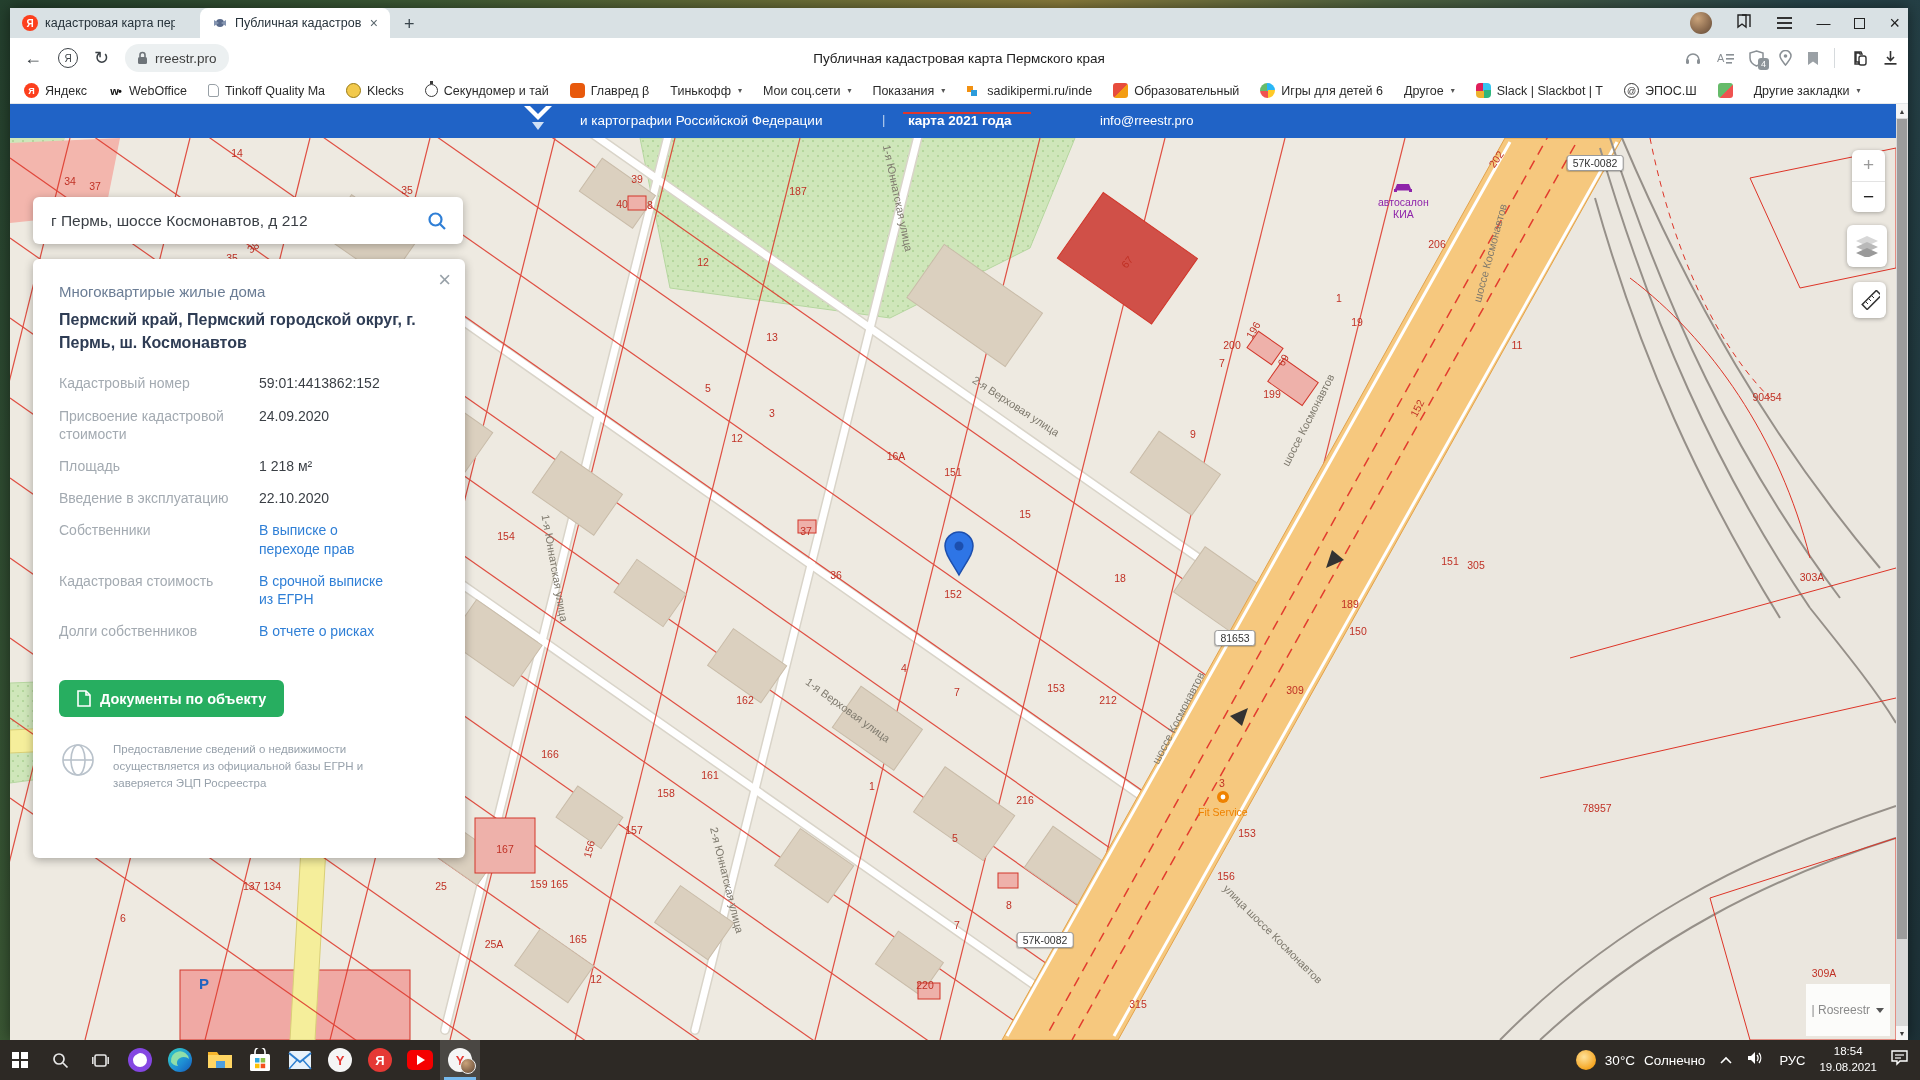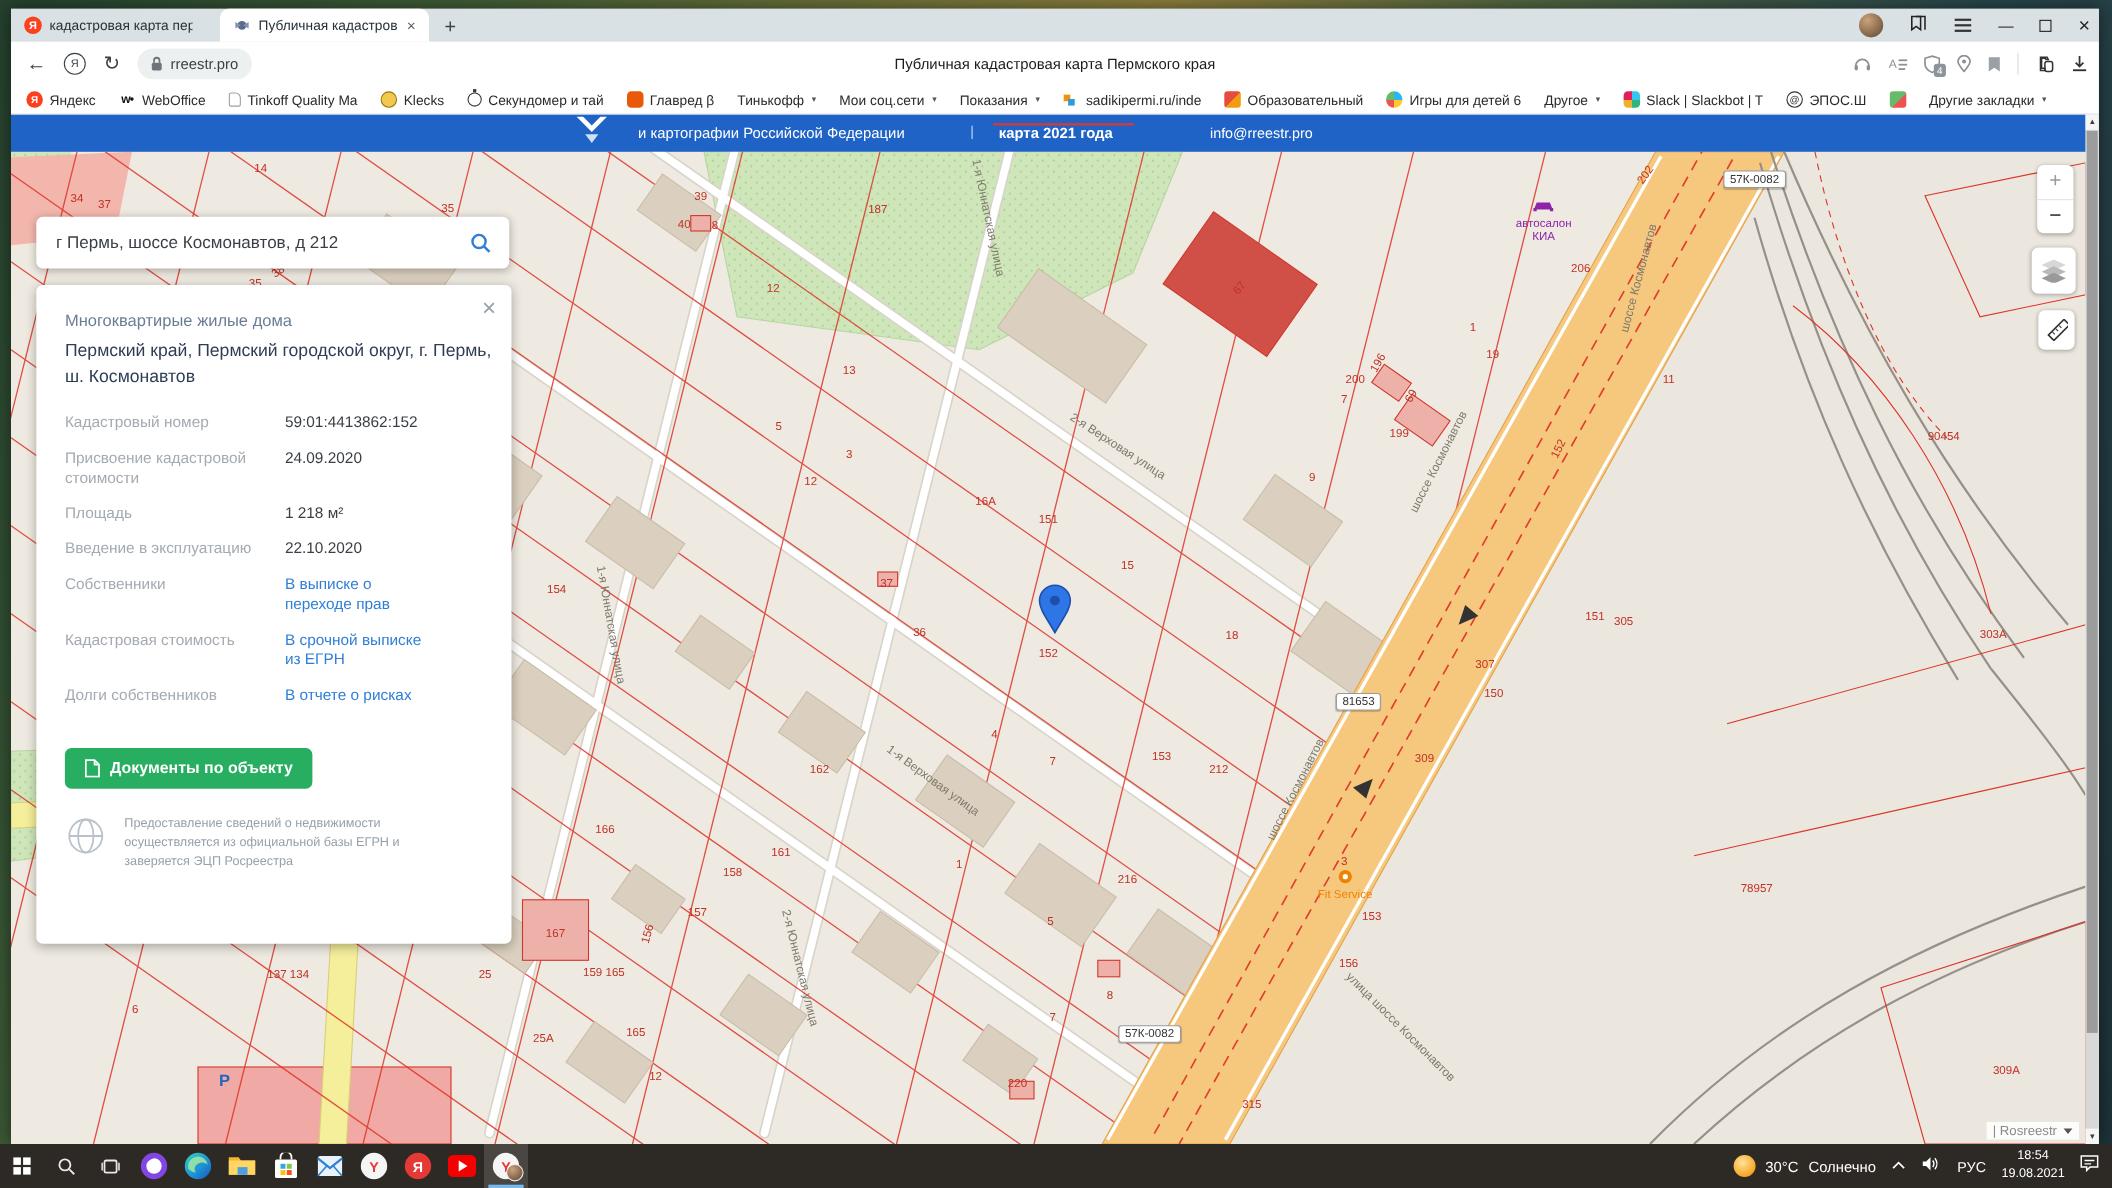--- a/index.html
+++ b/index.html
@@ -74,37 +74,37 @@
   .poi{position:absolute;text-align:center;pointer-events:none;}
   .poi-kia{color:#8e24aa;font-size:10.5px;line-height:1.2;}
   .poi-fit{color:#ef8200;font-size:10.5px;}
   
   .searchbox{position:absolute;left:23px;top:59px;width:430px;height:47px;background:#fff;border-radius:6px;box-shadow:0 2px 8px rgba(0,0,0,.28);display:flex;align-items:center;padding:0 16px;}
   .searchbox input{flex:1;border:none;outline:none;font-size:15.5px;color:#3a3f45;font-family:"Liberation Sans",sans-serif;background:transparent;}
   
   .panel{position:absolute;left:23px;top:121px;width:432px;height:599px;background:#fff;border-radius:6px;box-shadow:0 2px 10px rgba(0,0,0,.3);padding:24px 26px 0 26px;}
   .panel-close{position:absolute;top:10px;right:14px;font-size:22px;color:#98a1a8;line-height:1;}
   .p-cat{font-size:15px;color:#6b7d95;margin-bottom:8px;}
-  .p-title{font-size:16px;font-weight:normal;color:#2e3c54;line-height:1.45;width:390px;margin-bottom:20px;}
+  .p-title{font-size:16px;font-weight:bold;color:#2e3c54;line-height:1.45;width:390px;margin-bottom:20px;}
   .p-row{display:flex;margin-bottom:14px;font-size:14px;line-height:1.3;}
   .p-label{width:200px;flex:0 0 200px;color:#a3aab1;padding-right:10px;}
   .p-val{color:#3a3f45;}
   .p-val.link{color:#2f7fd6;}
   .p-btn{margin-top:26px;display:inline-flex;align-items:center;gap:9px;background:#27ae60;color:#fff;font-weight:bold;font-size:14.5px;border:none;border-radius:6px;padding:10px 18px;font-family:"Liberation Sans",sans-serif;}
   .p-note{display:flex;gap:16px;margin-top:24px;align-items:flex-start;}
   .p-note-text{font-size:11.5px;color:#97a1ab;line-height:1.45;width:275px;}
   
   .zoomctl{position:absolute;left:1842px;top:12px;width:33px;height:62px;background:#fff;border-radius:6px;box-shadow:0 1px 4px rgba(0,0,0,.3);display:flex;flex-direction:column;}
   .zbtn{flex:1;display:flex;align-items:center;justify-content:center;font-size:19px;}
   .zbtn.zin{color:#9a9a9a;border-bottom:1px solid #e3e3e3;}
   .zbtn.zout{color:#222;}
   .sqbtn{position:absolute;background:#fff;border-radius:6px;box-shadow:0 1px 4px rgba(0,0,0,.3);display:flex;align-items:center;justify-content:center;}
   .layersbtn{left:1837px;top:87px;width:40px;height:42px;}
   .rulerbtn{left:1843px;top:144px;width:33px;height:36px;}
-  .attrib{position:absolute;right:6px;bottom:4px;background:rgba(255,255,255,.85);padding:1px 6px;font-size:12px;color:#8a8a8a;display:flex;align-items:center;gap:6px;}
+  .attrib{position:absolute;right:6px;bottom:4px;background:rgba(255,255,255,.85);padding:19px 6px;font-size:12px;color:#8a8a8a;display:flex;align-items:center;gap:6px;}
   .attrib .tri{width:0;height:0;border-left:4px solid transparent;border-right:4px solid transparent;border-top:5px solid #555;}
   
   .pscroll{position:absolute;right:0;top:0;width:12px;height:936px;background:#d8d8d8;}
   .pscroll .arr{position:absolute;left:0;width:12px;height:14px;background:#f5f5f5;color:#3c3c3c;font-size:7px;display:flex;align-items:center;justify-content:center;}
   .pscroll .arr.up{top:0;}
   .pscroll .arr.dn{bottom:0;}
   .pscroll .thumb{position:absolute;left:1px;top:15px;width:10px;height:820px;background:#9c9c9c;}
   
   .taskbar{position:absolute;left:0;bottom:0;width:1920px;height:40px;background:#2d2925;display:flex;align-items:center;}
   .tb-left{display:flex;align-items:center;height:40px;}
@@ -517,21 +517,21 @@
             <span class="ml num" style="left: 1273px; top: 222px; transform: translate(-50%, -50%) rotate(-60deg);">69</span>
             <span class="ml num" style="left: 1243px; top: 192px; transform: translate(-50%, -50%) rotate(-60deg);">196</span>
             <span class="ml num" style="left: 1329px; top: 160px; transform: translate(-50%, -50%) rotate(0deg);">1</span>
             <span class="ml num" style="left: 1347px; top: 184px; transform: translate(-50%, -50%) rotate(0deg);">19</span>
             <span class="ml num" style="left: 1507px; top: 207px; transform: translate(-50%, -50%) rotate(0deg);">11</span>
             <span class="ml num" style="left: 1427px; top: 106px; transform: translate(-50%, -50%) rotate(0deg);">206</span>
             <span class="ml num" style="left: 1486px; top: 21px; transform: translate(-50%, -50%) rotate(-55deg);">202</span>
             <span class="ml num" style="left: 1407px; top: 270px; transform: translate(-50%, -50%) rotate(-63deg);">152</span>
             <span class="ml num" style="left: 1440px; top: 423px; transform: translate(-50%, -50%) rotate(0deg);">151</span>
             <span class="ml num" style="left: 1466px; top: 427px; transform: translate(-50%, -50%) rotate(0deg);">305</span>
-            <span class="ml num" style="left: 1340px; top: 466px; transform: translate(-50%, -50%) rotate(0deg);">307</span>
+            <span class="ml num" style="left: 1340px; top: 466px; transform: translate(-50%, -50%) rotate(0deg);">189</span>
             <span class="ml num" style="left: 1348px; top: 493px; transform: translate(-50%, -50%) rotate(0deg);">150</span>
             <span class="ml num" style="left: 1285px; top: 552px; transform: translate(-50%, -50%) rotate(0deg);">309</span>
             <span class="ml num" style="left: 1757px; top: 259px; transform: translate(-50%, -50%) rotate(0deg);">90454</span>
             <span class="ml num" style="left: 1802px; top: 439px; transform: translate(-50%, -50%) rotate(0deg);">303А</span>
             <span class="ml num" style="left: 1587px; top: 670px; transform: translate(-50%, -50%) rotate(0deg); text-align: right;">78957</span>
             <span class="ml num" style="left: 1814px; top: 835px; transform: translate(-50%, -50%) rotate(0deg);">309А</span>
             <span class="ml bdg" style="left: 1585px; top: 25px; transform: translate(-50%, -50%) rotate(0deg);">57К-0082</span>
             <span class="ml bdg" style="left: 1035px; top: 802px; transform: translate(-50%, -50%) rotate(0deg);">57К-0082</span>
             <span class="ml bdg" style="left: 1225px; top: 500px; transform: translate(-50%, -50%) rotate(0deg);">81653</span>
             <span class="ml prk" style="left: 194px; top: 845px; transform: translate(-50%, -50%) rotate(0deg);">Р</span>

